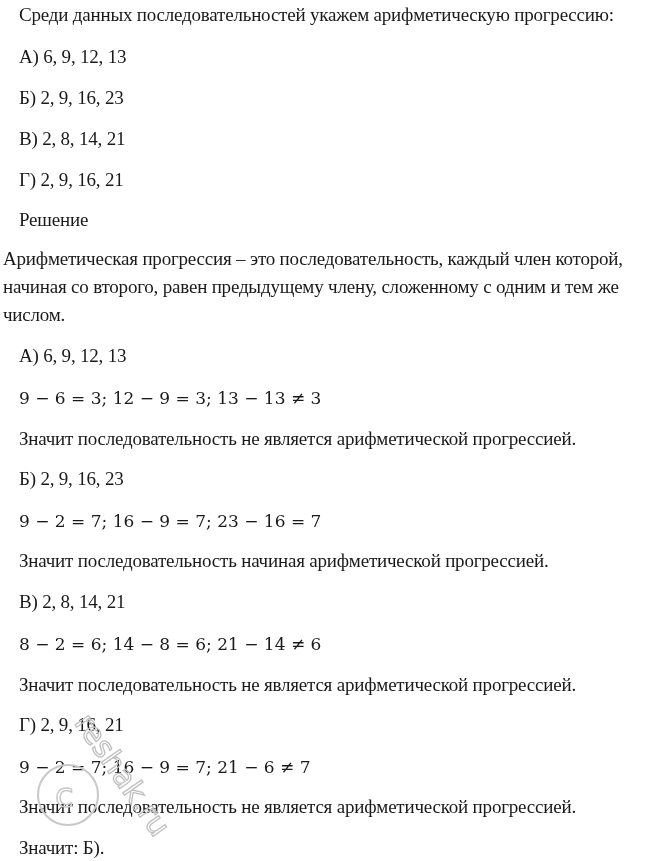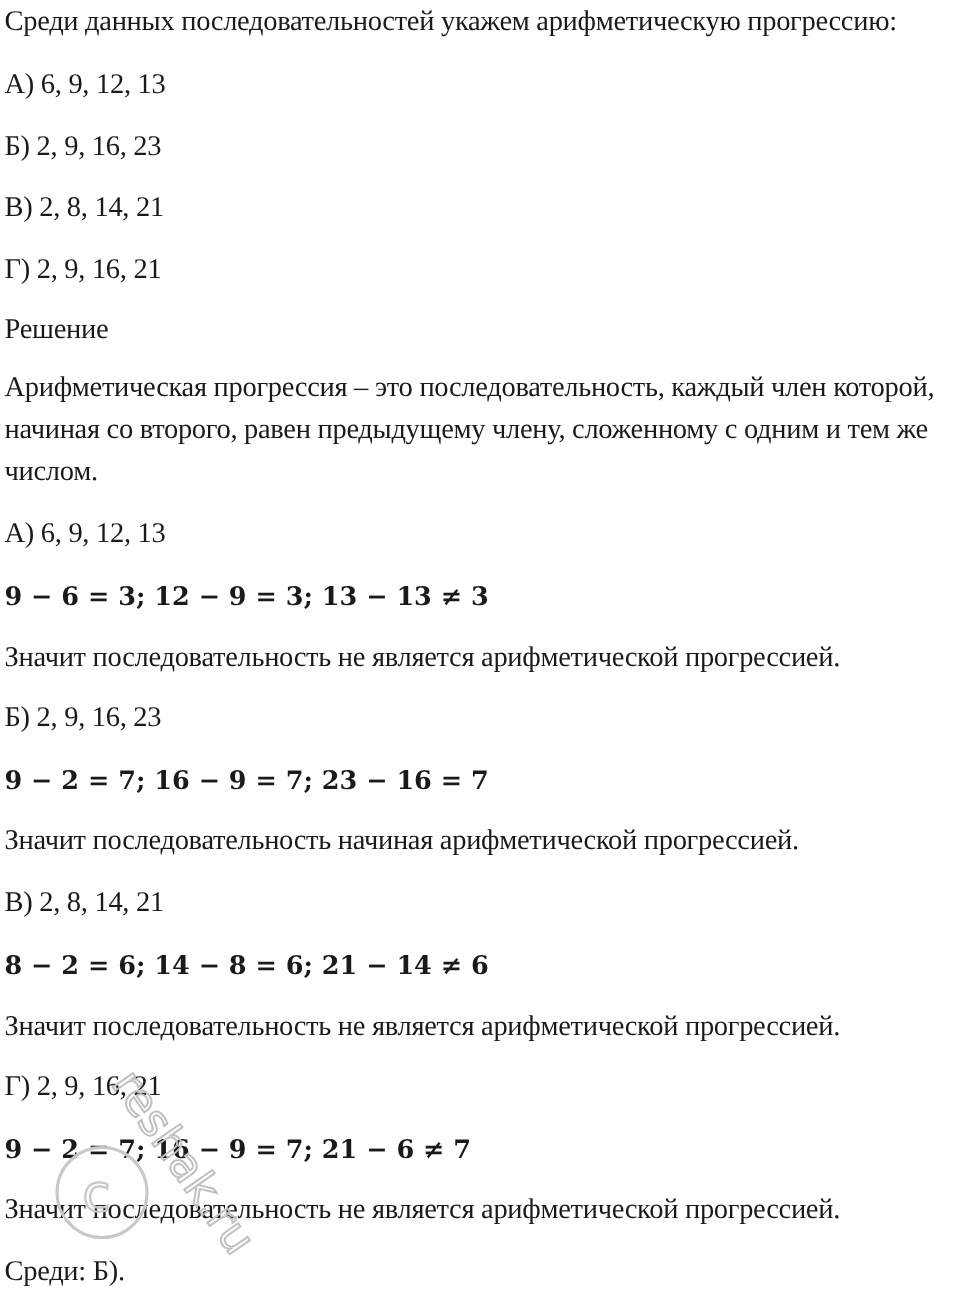--- a/index.html
+++ b/index.html
@@ -3,28 +3,28 @@
 <meta charset="utf-8">
 <style>
   html, body { margin: 0; padding: 0; background: #ffffff; }
   body {
     width: 650px; height: 861px; overflow: hidden; position: relative;
     font-family: "Liberation Serif", "DejaVu Serif", serif;
     color: #1a1a1a;
   }
   .doc { position: absolute; left: 3px; top: 0; width: 645px; }
   .line {
-    position: absolute; left: 0; white-space: nowrap;
+    position: absolute; left: 16px; white-space: nowrap;
     font-size: 19px; line-height: 22px; letter-spacing: -0.2px;
   }
   .para {
     position: absolute; left: 0; width: 640px;
     font-size: 19px; line-height: 28px; letter-spacing: -0.2px;
   }
-  .math { font-family: "DejaVu Serif", "Liberation Serif", serif; font-size: 17px; letter-spacing: 0; font-weight: bold; }
+  .math { font-family: "DejaVu Serif", "Liberation Serif", serif; font-size: 17px; letter-spacing: 0; }
   .watermark {
     position: absolute; left: 20px; top: 700px; width: 150px; height: 150px;
     pointer-events: none;
   }
 </style>
 </head>
 <body>
 
 <div class="doc">
   <div class="line" style="top:4px">Среди данных последовательностей укажем арифметическую прогрессию:</div>
@@ -47,20 +47,20 @@
   <div class="line" style="top:550px">Значит последовательность начиная арифметической прогрессией.</div>
 
   <div class="line" style="top:591px">В) 2, 8, 14, 21</div>
   <div class="line math" style="top:633px">8 − 2 = 6; 14 − 8 = 6; 21 − 14 ≠ 6</div>
   <div class="line" style="top:674px">Значит последовательность не является арифметической прогрессией.</div>
 
   <div class="line" style="top:714px">Г) 2, 9, 16, 21</div>
   <div class="line math" style="top:756px">9 − 2 = 7; 16 − 9 = 7; 21 − 6 ≠ 7</div>
   <div class="line" style="top:796px">Значит последовательность не является арифметической прогрессией.</div>
 
-  <div class="line" style="top:837px">Среди: Б).</div>
+  <div class="line" style="top:837px">Значит: Б).</div>
 </div>
 
 <svg class="watermark" viewBox="0 0 150 150">
   <circle cx="48" cy="95" r="30" fill="none" stroke="#c8c8c8" stroke-width="2"></circle>
   <text x="35" y="107" font-size="34" fill="none" stroke="#c8c8c8" stroke-width="1.5" font-family="DejaVu Sans, sans-serif">c</text>
   <text x="30" y="52" transform="rotate(55 70 60)" font-size="30" fill="none" stroke="#c0c0c0" stroke-width="1.3" font-family="DejaVu Sans, sans-serif">reshak.ru</text>
 </svg>
 
 </body></html>

